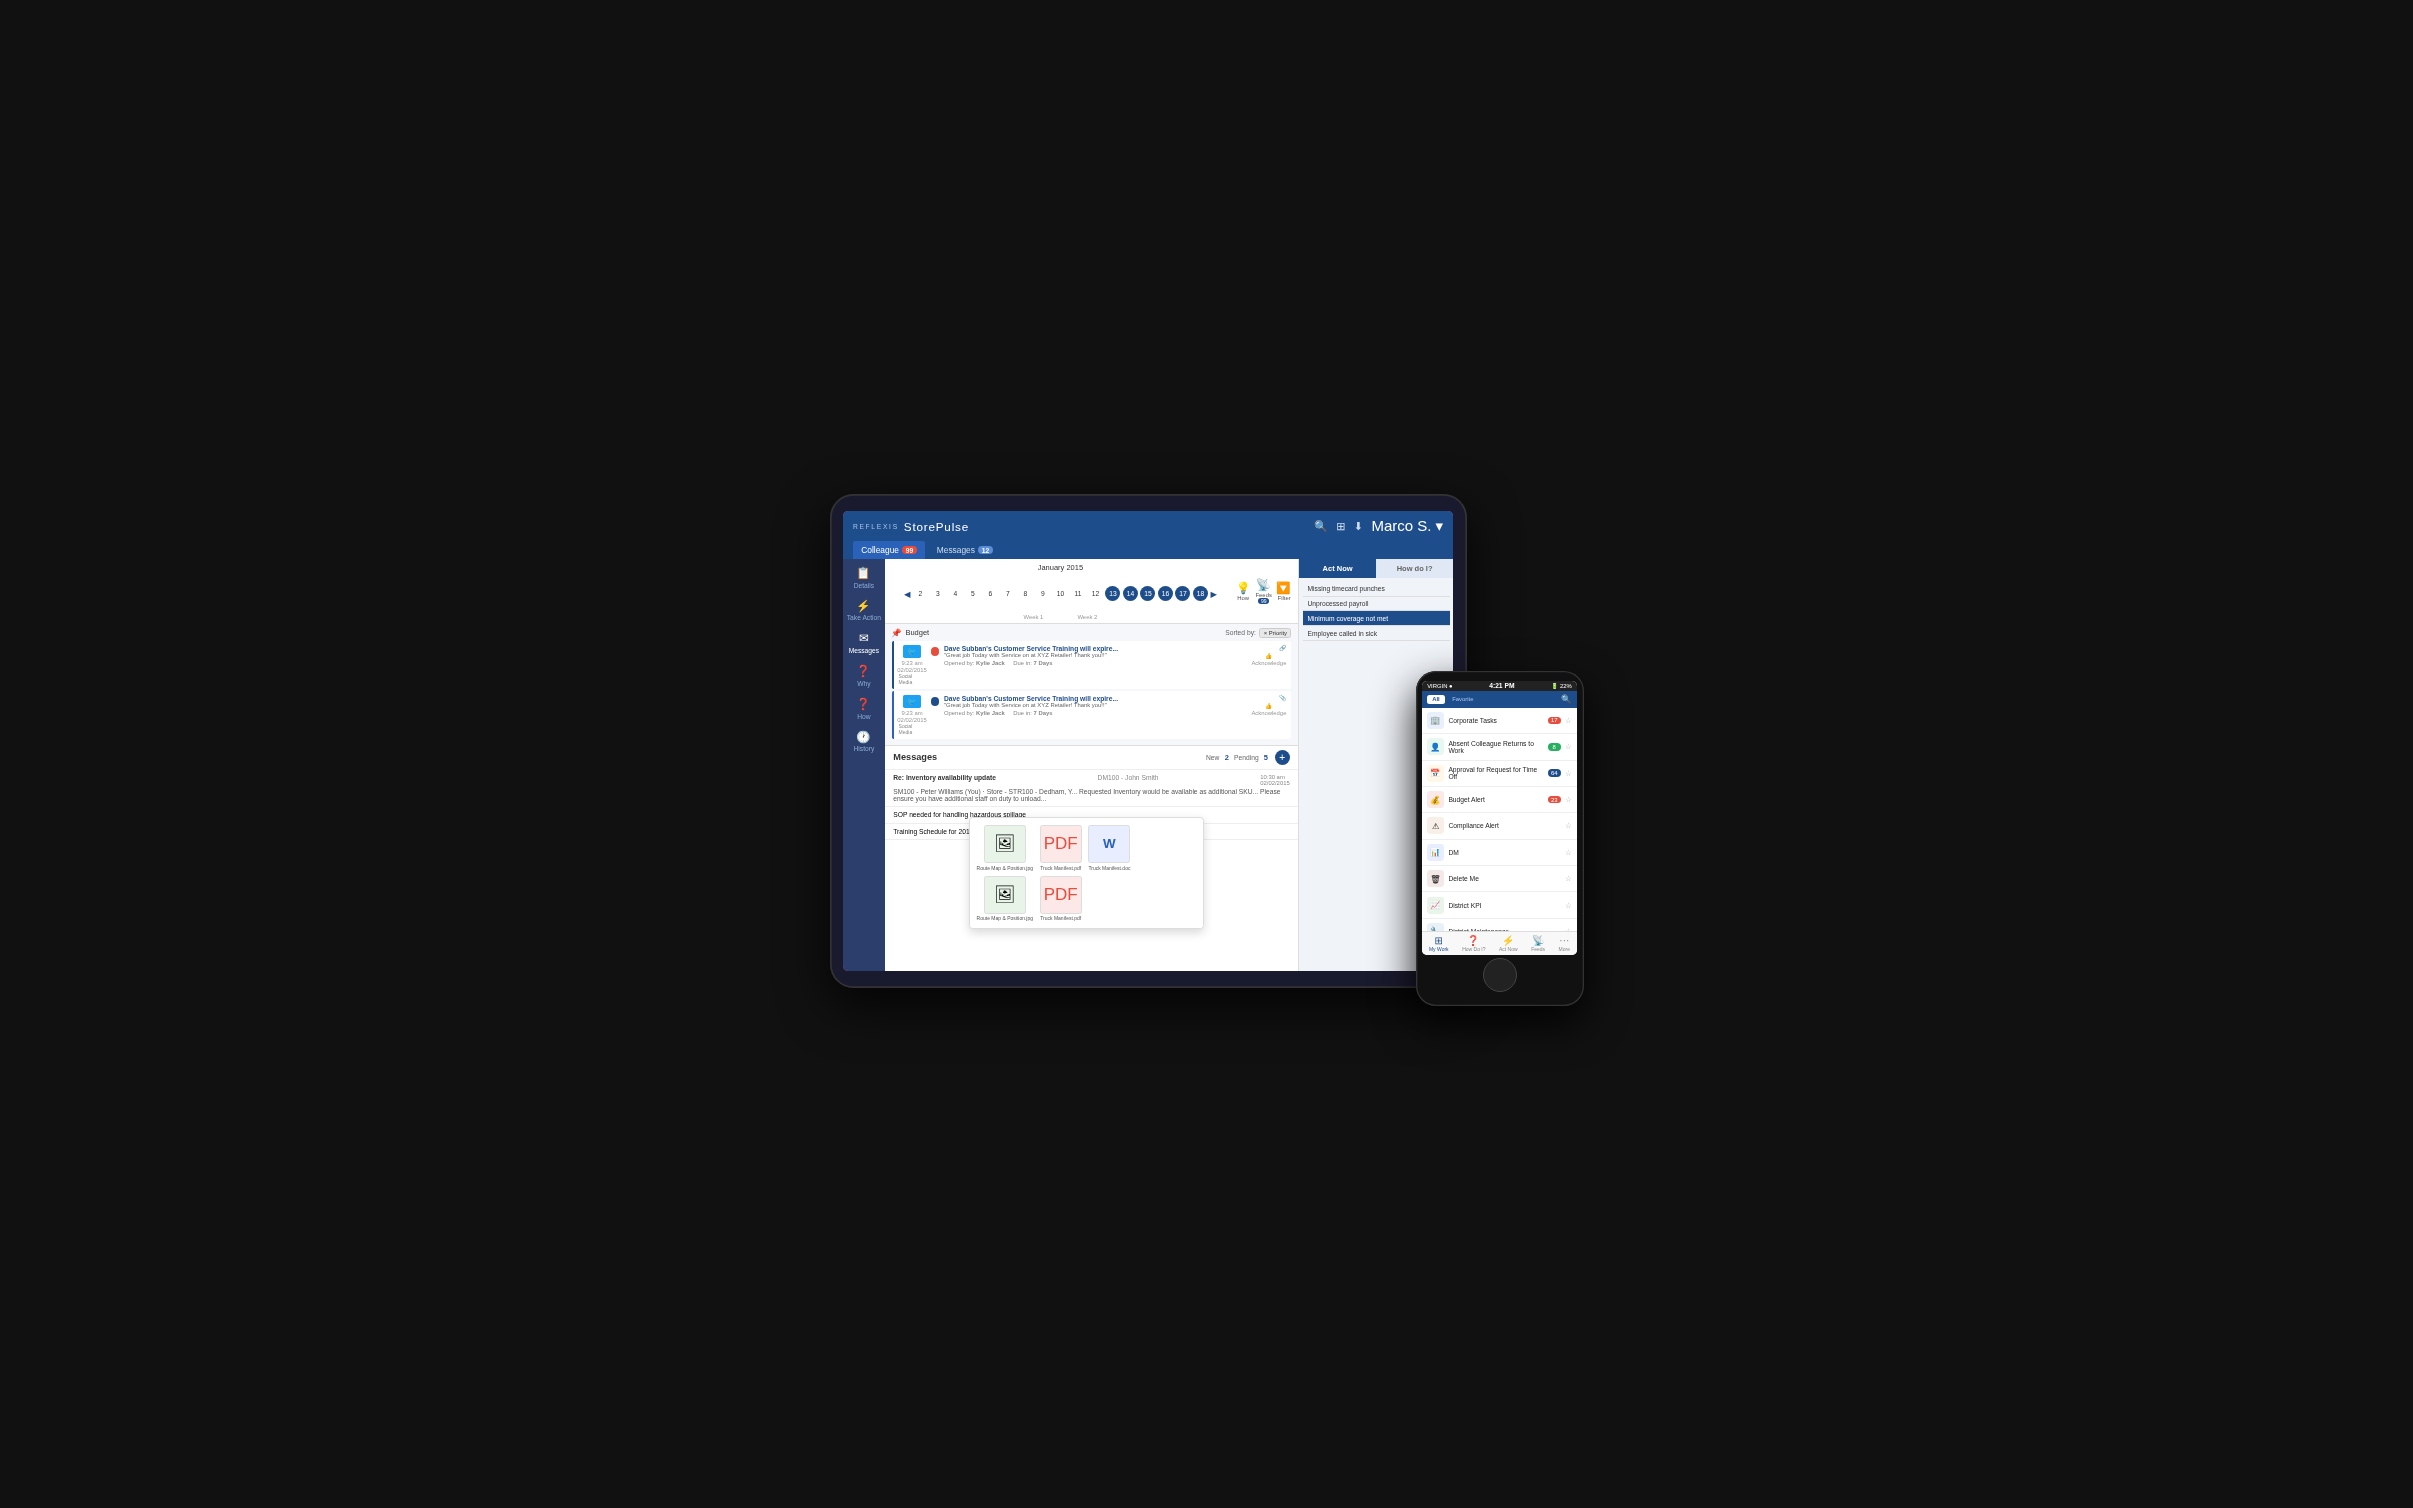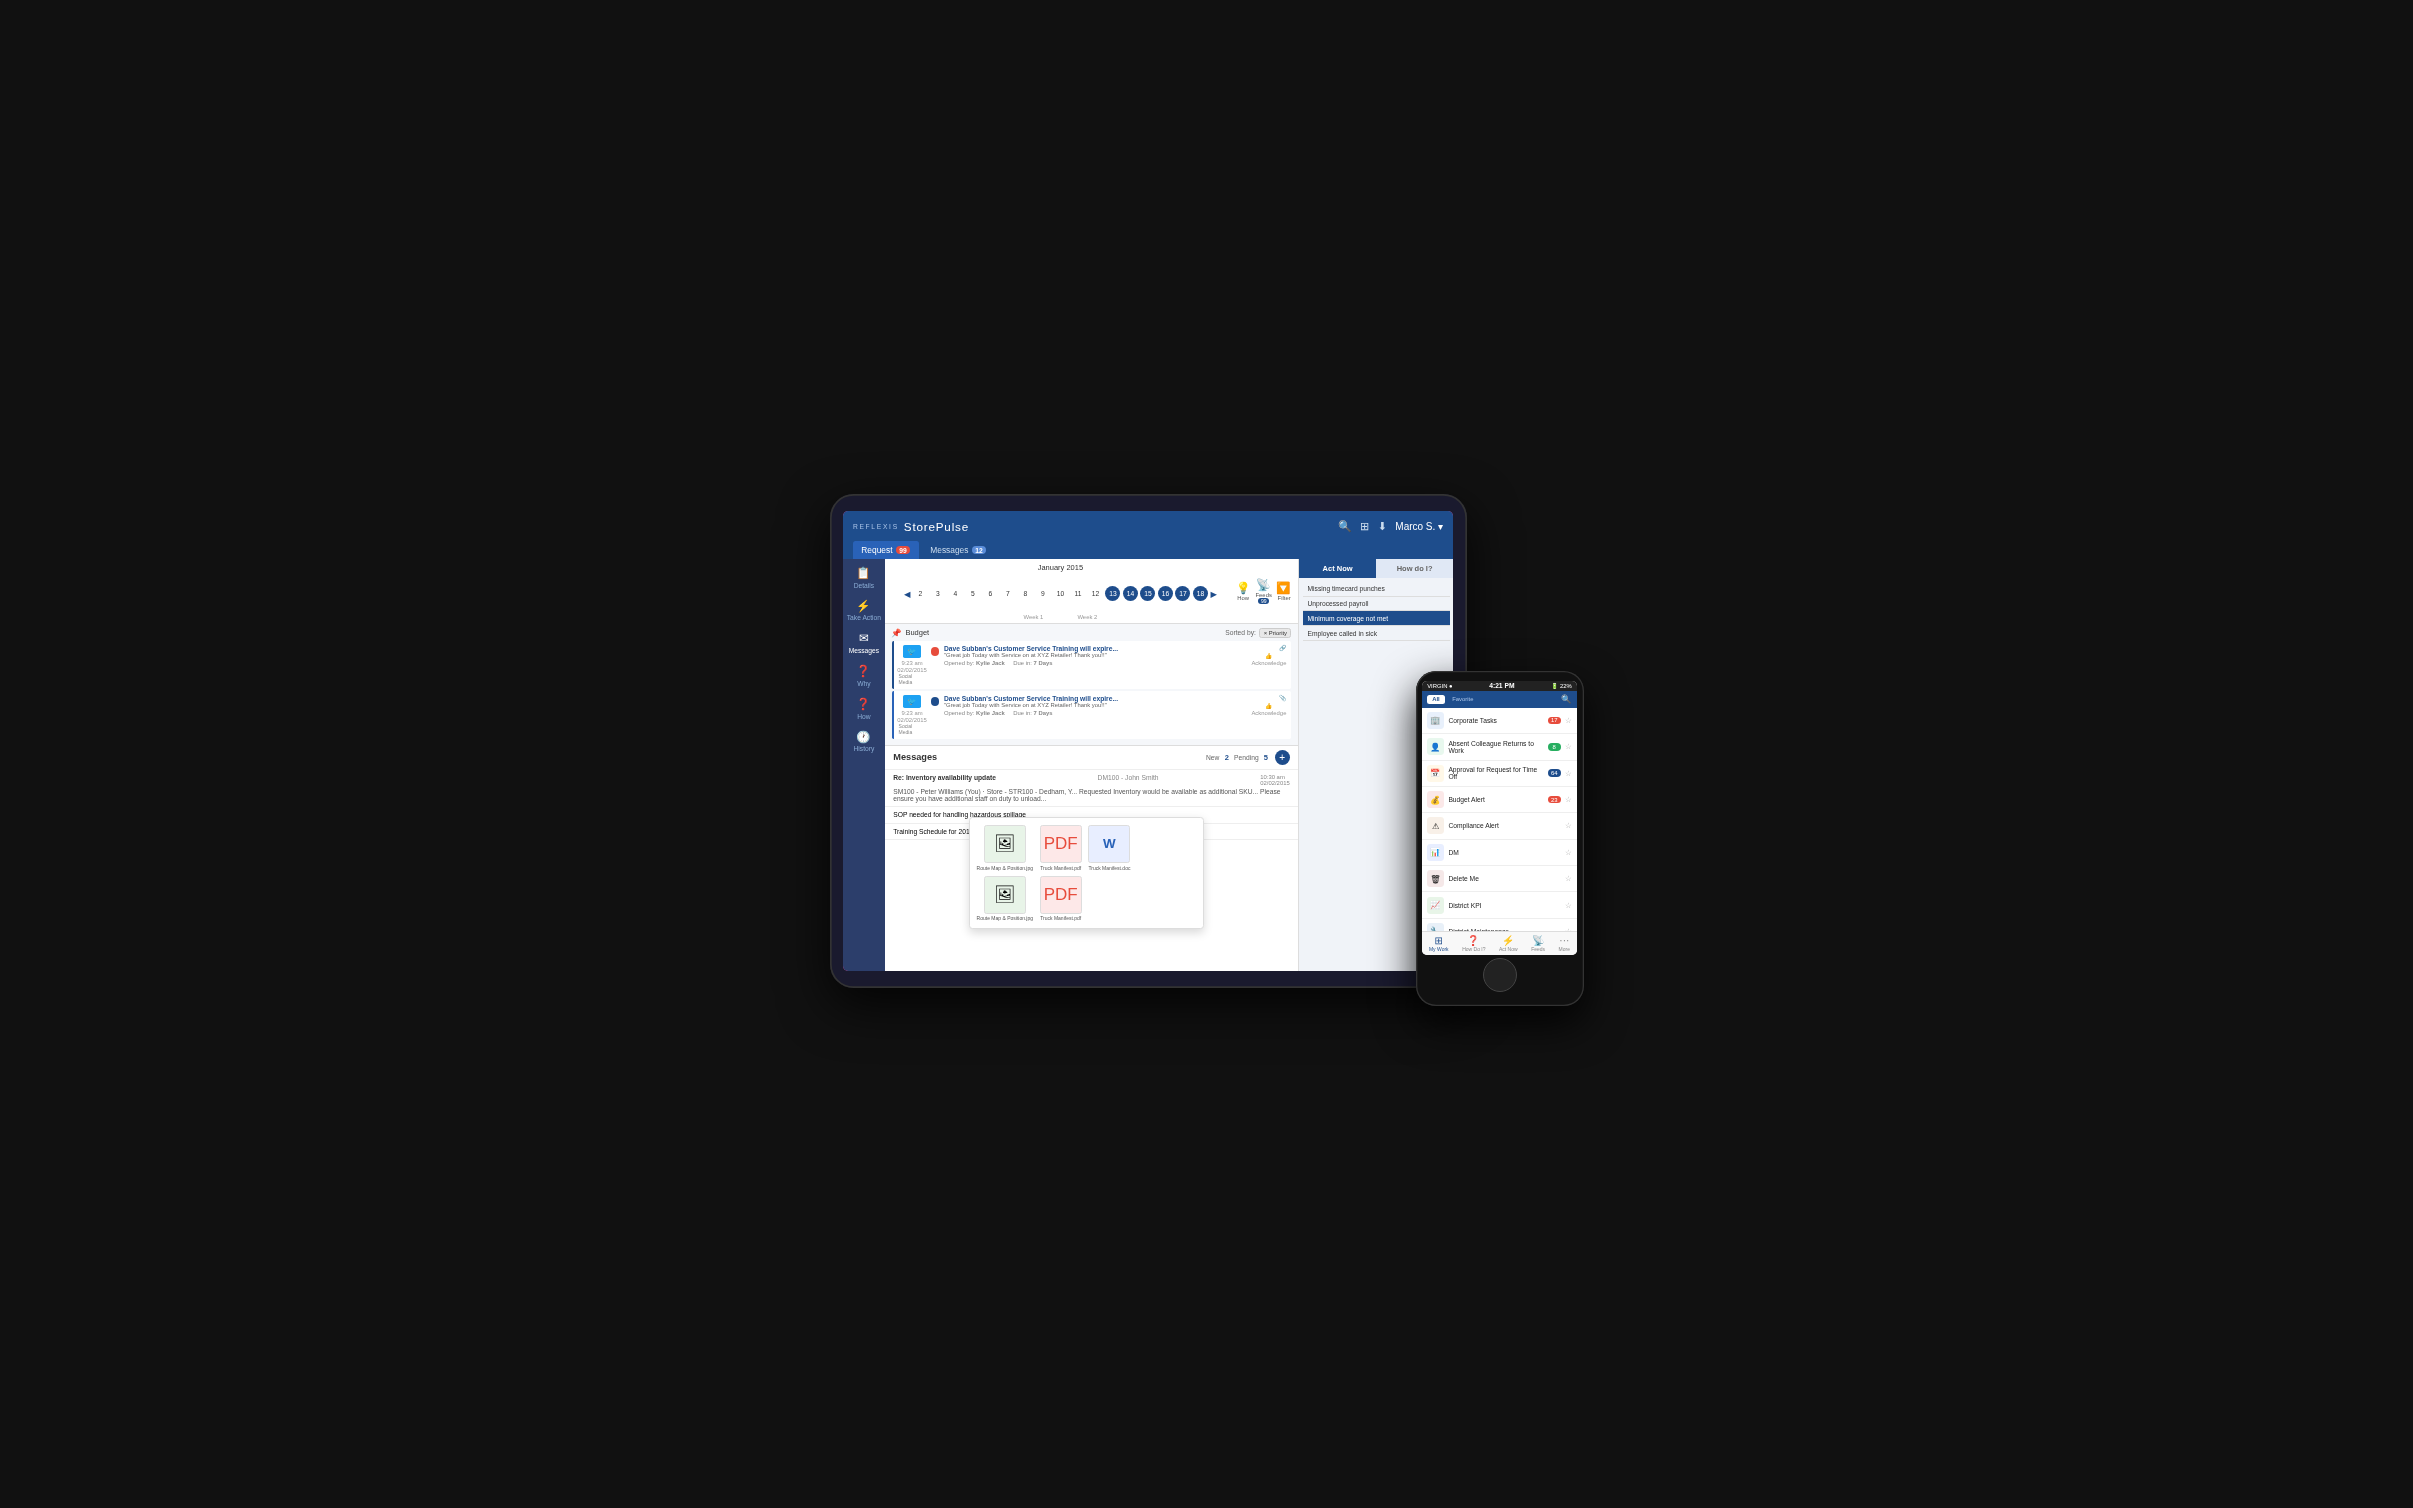--- a/index.html
+++ b/index.html
@@ -67,21 +67,21 @@
       align-items: center;
       gap: 8.4px;
     }
     .header-icon {
       color: #cde;
       font-size: 11px;
       cursor: pointer;
     }
     .header-user {
       color: #fff;
-      font-size: 10px;
+      font-size: 15px;
       cursor: pointer;
     }
 
     
     .tablet-nav {
       background: #1e4d8c;
       display: flex;
       align-items: center;
       padding: 0 10px;
       gap: 3.4px;
@@ -607,21 +607,21 @@
         <div class="header-icons">
           <span class="header-icon">🔍</span>
           <span class="header-icon">⊞</span>
           <span class="header-icon">⬇</span>
           <span class="header-user">Marco S. ▾</span>
         </div>
       </div>
 
       <div class="tablet-nav">
         <div class="nav-tab active">
-          <span>Request</span>
+          <span>Colleague</span>
           <span class="nav-badge">99</span>
         </div>
         <div class="nav-tab">
           <span>Messages</span>
           <span class="nav-badge blue">12</span>
         </div>
       </div>
 
       <div class="tablet-body">
 

